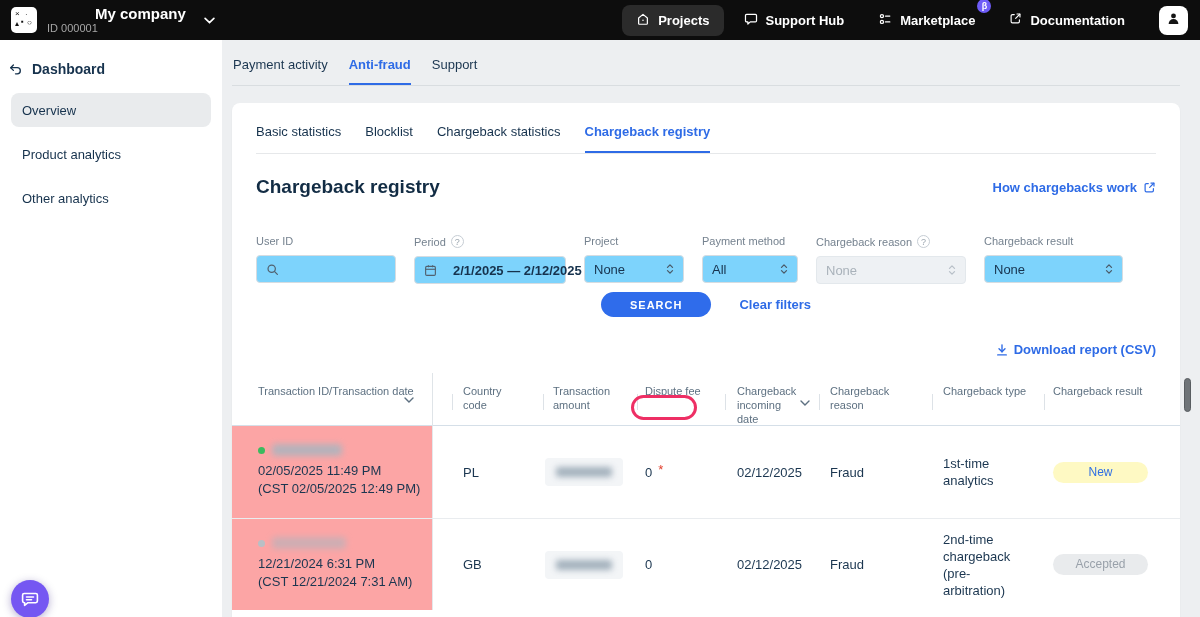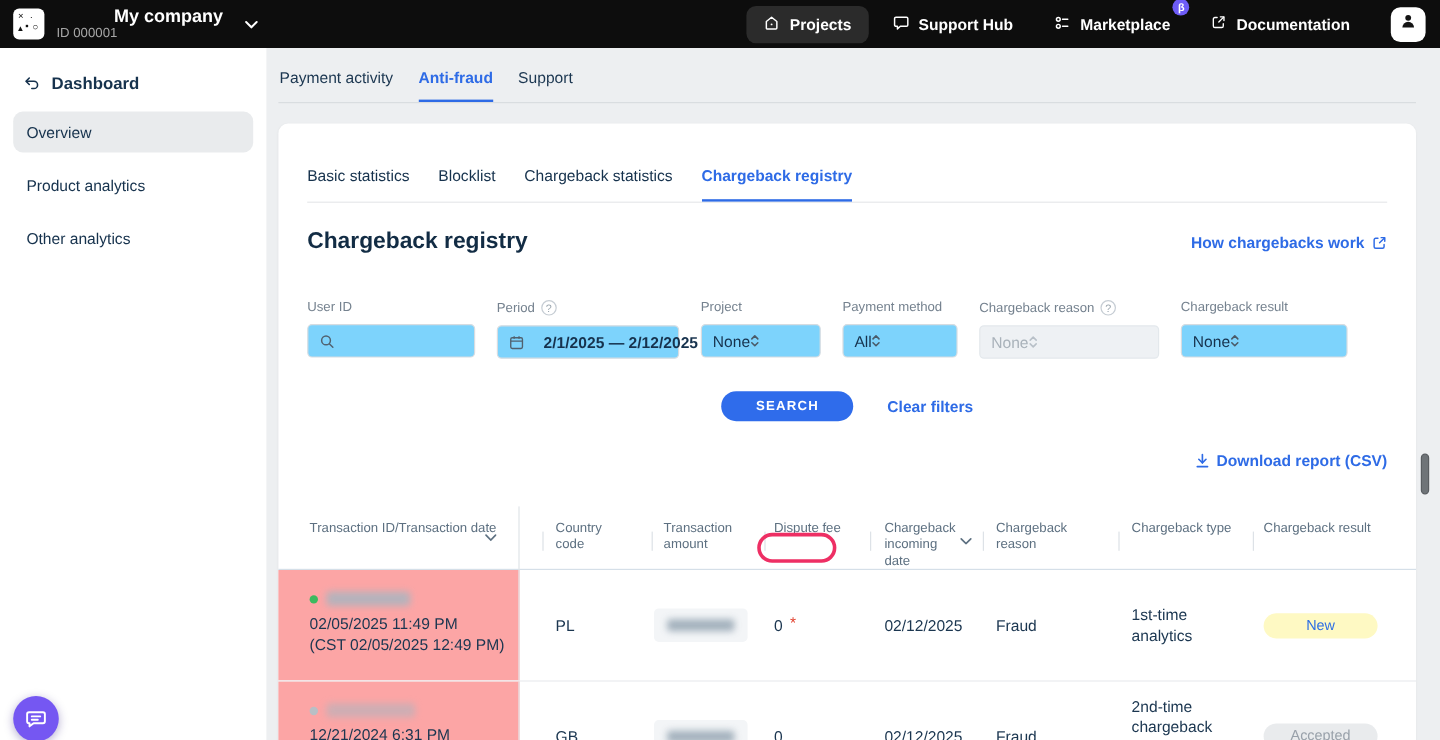--- a/index.html
+++ b/index.html
@@ -17,59 +17,59 @@
   .company-id { font-size:11px; color:#a6a6a6; line-height:13px; }
   .topbar-chevron { margin-left:18px; color:#fff; display:flex; cursor:pointer; }
   .top-nav { margin-left:auto; display:flex; align-items:center; gap:6px; }
   .top-nav-item { display:flex; align-items:center; gap:8px; font-size:13px; font-weight:600; padding:7px 14px; border-radius:8px; position:relative; cursor:pointer; white-space:nowrap; }
   .top-nav-item.active { background:#2b2b2b; }
   .nav-badge { position:absolute; top:-6px; right:-2px; width:14px; height:14px; border-radius:50%; background:#6e5cf7; color:#fff; font-size:9px; display:flex; align-items:center; justify-content:center; }
   .avatar-btn { width:29px; height:29px; background:#fff; border-radius:8px; margin:0 12px 0 14px; display:flex; align-items:center; justify-content:center; color:#141414; cursor:pointer; }
 
   
   .sidebar { position:absolute; top:40px; left:0; width:222px; bottom:0; background:#fff; }
-  .side-title { display:flex; align-items:center; gap:9px; padding:21px 12px 16px 19px; font-size:14px; font-weight:700; color:#16324d; }
+  .side-title { display:flex; align-items:center; gap:9px; padding:21px 12px 16px 8px; font-size:14px; font-weight:700; color:#16324d; }
   .side-title svg { color:#16324d; }
   .side-list { padding:0 11px; }
   .side-item { height:34px; display:flex; align-items:center; padding:0 11px; border-radius:8px; font-size:13px; color:#16324d; margin-bottom:10px; cursor:pointer; }
   .side-item.selected { background:#e9ebed; font-weight:400; }
 
   
   .main-tabs { position:absolute; left:232px; top:47px; width:948px; display:flex; gap:21px; align-items:flex-end; border-bottom:1px solid #d9dde0; padding-left:1px; }
   .mtab { font-size:13px; color:#1b3650; font-weight:500; padding:10px 0 13px 0; cursor:pointer; }
   .mtab.selected { color:#2e6be6; font-weight:600; padding-bottom:11px; border-bottom:2px solid #2e6be6; }
 
   
   .card { position:absolute; left:232px; top:103px; width:948px; height:560px; background:#fff; border-radius:8px; box-shadow:0 1px 2px rgba(16,24,40,.05); }
-  .card-pad { padding:15px 24px; }
+  .card-pad { padding:0 24px; }
   .inner-tabs { display:flex; gap:24px; padding-top:21px; border-bottom:1px solid #e6e8ea; }
   .itab { font-size:13px; color:#16324d; font-weight:500; padding-bottom:14px; cursor:pointer; }
   .itab.selected { color:#2e6be6; font-weight:600; padding-bottom:12px; border-bottom:2px solid #2e6be6; }
 
   .title-row { margin-top:22px; display:flex; align-items:center; justify-content:space-between; }
   .page-title { font-size:19px; font-weight:700; color:#122c44; }
   .blue-link { display:inline-flex; align-items:center; gap:6px; color:#2e6be6; font-size:13px; font-weight:700; text-decoration:none; cursor:pointer; }
 
   
   .filters { margin-top:37px; display:flex; gap:18px; }
   .filter { display:flex; flex-direction:column; }
   .filter-label { font-size:11px; color:#75828f; margin-bottom:8px; display:flex; align-items:center; gap:5px; }
   .help-dot { width:13px; height:13px; border-radius:50%; border:1px solid #c6cdd4; color:#9aa5ae; font-size:9px; display:inline-flex; align-items:center; justify-content:center; cursor:pointer; }
   .control { height:28px; border:1px solid #d6dce1; border-radius:4px; display:flex; align-items:center; padding:0 9px; font-size:13px; color:#16324d; background:#7dd3fc; }
   .control input { border:none; outline:none; width:100%; font-size:13px; font-family:inherit; color:#16324d; background:transparent; margin-left:7px; }
   .control .icon { color:#51616f; display:flex; }
-  .select { justify-content:flex-start; cursor:pointer; }
+  .select { justify-content:space-between; cursor:pointer; }
   .select .chevrons { color:#4a5a68; display:flex; }
   .select.disabled { background:#eef1f4; border-color:#e3e8ec; color:#a9b2ba; cursor:default; }
   .select.disabled .chevrons { color:#b8c0c8; }
   .period-divider { width:1px; height:16px; background:#e0e4e8; margin:0 8px 0 8px; }
   .period-value { font-weight:600; white-space:nowrap; }
   .w-userid{width:140px;} .w-period{width:152px;} .w-project{width:100px;} .w-paym{width:96px;} .w-cbreason{width:150px;} .w-cbresult{width:139px;}
 
-  .search-row { margin-top:27px; display:flex; align-items:center; justify-content:center; gap:28px; }
+  .search-row { margin-top:8px; display:flex; align-items:center; justify-content:center; gap:28px; }
   .search-btn { background:#2f6ceb; color:#fff; border:none; border-radius:14px; height:25px; padding:0 29px; font-size:11px; font-weight:700; letter-spacing:1px; font-family:inherit; cursor:pointer; }
   .clear-link { color:#2e6be6; font-size:13px; font-weight:600; cursor:pointer; }
 
   .download-row { margin-top:25px; display:flex; justify-content:flex-end; }
 
   
   .table { margin-top:16px; width:948px; }
   .tgrid { display:grid; grid-template-columns:201px 98px 102px 82px 97px 113px 112px 143px; }
   .thead { position:relative; border-bottom:1px solid #d5dfe8; height:53px; }
   .th { position:relative; font-size:11px; line-height:14px; color:#5d7081; padding:11px 8px 0 0; }

